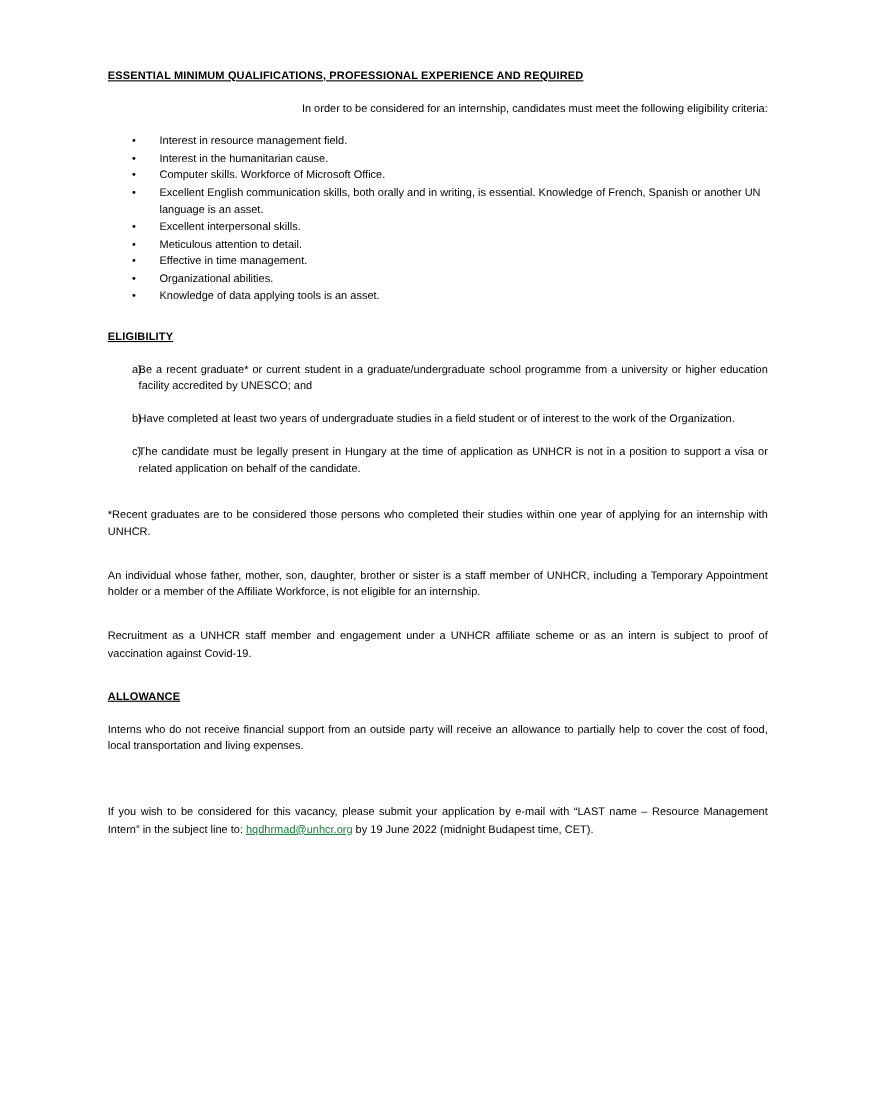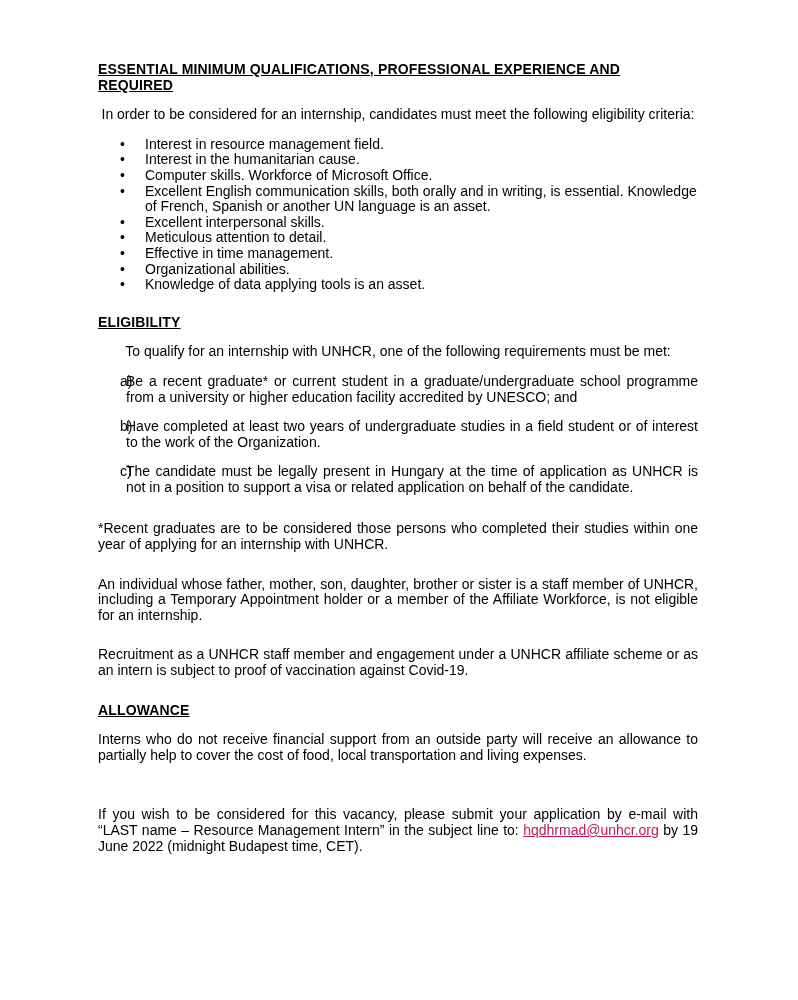--- a/index.html
+++ b/index.html
@@ -16,35 +16,35 @@
   }
   .page {
     position: relative;
     width: 798px;
     height: 1000px;
     box-sizing: border-box;
     padding: 62px 98px 0 98px;
   }
   .doc-body {
     width: 600px;
-    font-size: 14px;
+    font-size: 10px;
     line-height: 15.6px;
   }
   .section-heading {
     font-weight: bold;
     text-decoration: underline;
     letter-spacing: 0.15px;
     margin: 0;
   }
   .heading-block {
     margin-bottom: 14px;
   }
   .para {
     margin: 0 0 14px 0;
-    text-align: center;
+    text-align: right;
   }
   .para.justify {
     text-align: justify;
   }
   
   .bullet-list {
     margin: 0 0 22px 0;
     padding: 0;
     list-style: none;
   }
@@ -83,21 +83,21 @@
     padding-left: 22px;
     box-sizing: border-box;
   }
   .letter-list .ltext {
     flex: 1 1 auto;
     text-align: justify;
   }
   .gap-md { height: 16px; }
   .gap-sm { height: 10px; }
   a.email {
-    color: #be185d;
+    color: #15803d;
     text-decoration: underline;
   }
   .spacer-after-heading { height: 14px; }
 </style>
 </head>
 <body>
 
 <div class="page">
   <div class="doc-body">
 
@@ -142,21 +142,20 @@
       </li>
       <li>
         <span class="bullet">•</span>
         <span class="btext">Knowledge of data applying tools is an asset.</span>
       </li>
     </ul>
 
     <div class="section-heading">ELIGIBILITY</div>
     <div class="spacer-after-heading"></div>
 
-    <p class="para">To qualify for an internship with UNHCR, one of the following requirements must be met:</p>
 
     <ol class="letter-list">
       <li>
         <span class="marker">a)</span>
         <span class="ltext">Be a recent graduate* or current student in a graduate/undergraduate school programme from a university or higher education facility accredited by UNESCO; and</span>
       </li>
       <li>
         <span class="marker">b)</span>
         <span class="ltext">Have completed at least two years of undergraduate studies in a field student or of interest to the work of the Organization.</span>
       </li>

